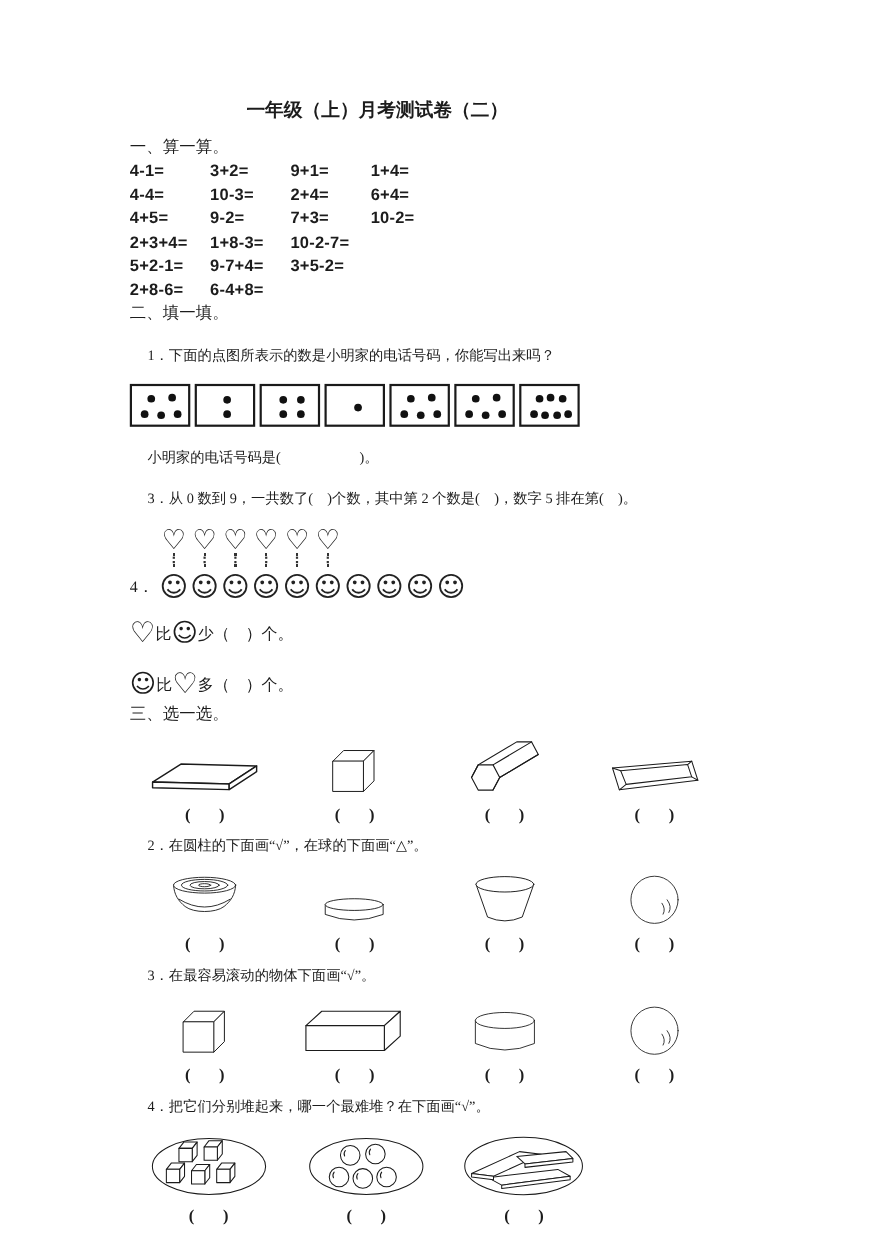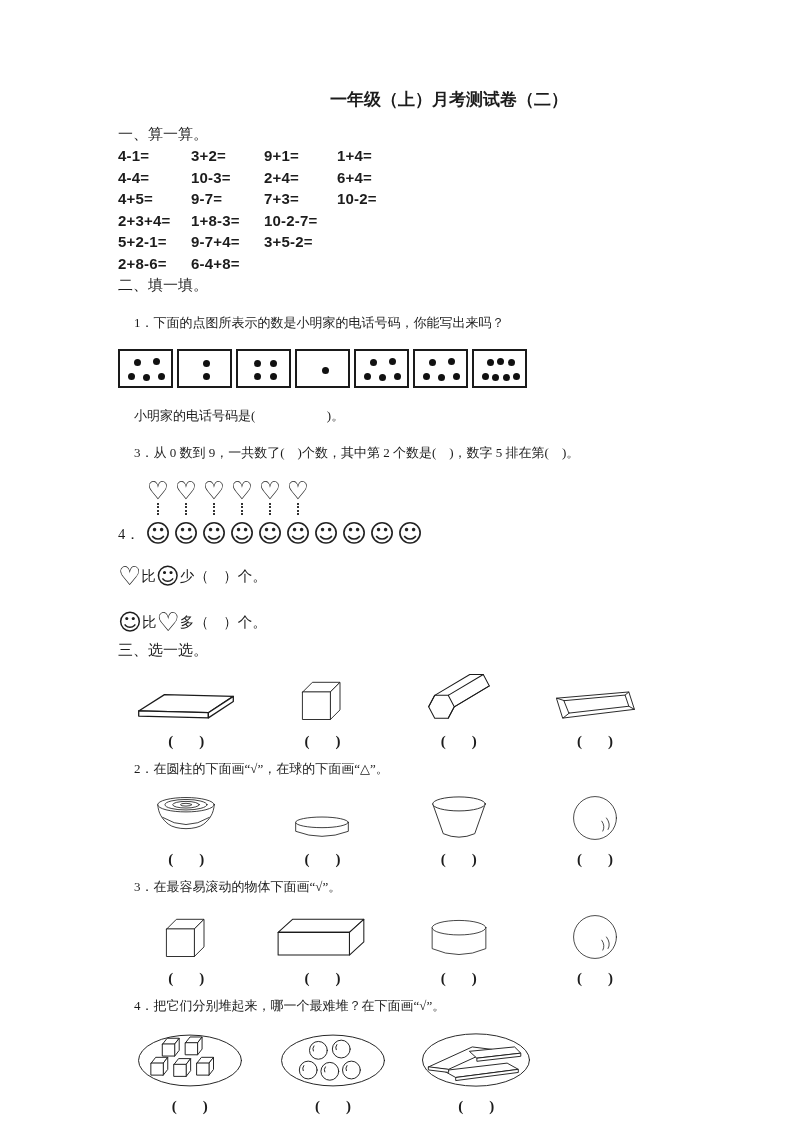--- a/index.html
+++ b/index.html
@@ -8,21 +8,21 @@
     width:793px;height:1122px;
     background:#fff;
     overflow:hidden;
     font-family:"Liberation Serif","DejaVu Serif",serif;
     color:#1c1c1c;
   }
   .content{
     position:absolute;left:118px;top:88px;width:560px;
   }
   .title{
-    text-align:right;
+    text-align:center;
     font-family:Liberation Mono, monospace;
     font-weight:bold;font-size:17px;
     margin:0 110px 12px 0;
     white-space:pre;
   }
   .line{font-size:13px;line-height:21px;white-space:pre;margin:16px;}
   .sec-head{font-size:15px;line-height:22px;white-space:pre;}
   
   .eq-row{height:21.5px;line-height:21.5px;}
   .eq-cell{
@@ -172,21 +172,21 @@
 
 <div class="page">
   <div class="content">
 
     <div class="title">一年级（上）月考测试卷（二）</div>
 
     <div class="sec-head">一、算一算。</div>
     <div>
         <div class="eq-row"><span class="eq-cell">4-1=</span><span class="eq-cell">3+2=</span><span class="eq-cell">9+1=</span><span class="eq-cell">1+4=</span></div>
         <div class="eq-row"><span class="eq-cell">4-4=</span><span class="eq-cell">10-3=</span><span class="eq-cell">2+4=</span><span class="eq-cell">6+4=</span></div>
-        <div class="eq-row"><span class="eq-cell">4+5=</span><span class="eq-cell">9-7=</span><span class="eq-cell">7+3=</span><span class="eq-cell">10-2=</span></div>
+        <div class="eq-row"><span class="eq-cell">4+5=</span><span class="eq-cell">9-2=</span><span class="eq-cell">7+3=</span><span class="eq-cell">10-2=</span></div>
         <div class="eq-row"><span class="eq-cell">2+3+4=</span><span class="eq-cell">1+8-3=</span><span class="eq-cell">10-2-7=</span></div>
         <div class="eq-row"><span class="eq-cell">5+2-1=</span><span class="eq-cell">9-7+4=</span><span class="eq-cell">3+5-2=</span></div>
         <div class="eq-row"><span class="eq-cell">2+8-6=</span><span class="eq-cell">6-4+8=</span></div>
       </div>
 
     <div class="sec-head">二、填一填。</div>
     <div class="line">1．下面的点图所表示的数是小明家的电话号码，你能写出来吗？</div>
     <div class="dot-cards"><div class="dot-card"><span class="dot" style="left: 14px; top: 8px;"></span><span class="dot" style="left: 33px; top: 7px;"></span><span class="dot" style="left: 8px; top: 22px;"></span><span class="dot" style="left: 23px; top: 23px;"></span><span class="dot" style="left: 38px; top: 22px;"></span></div><div class="dot-card"><span class="dot" style="left: 24px; top: 9px;"></span><span class="dot" style="left: 24px; top: 22px;"></span></div><div class="dot-card"><span class="dot" style="left: 16px; top: 9px;"></span><span class="dot" style="left: 32px; top: 9px;"></span><span class="dot" style="left: 16px; top: 22px;"></span><span class="dot" style="left: 32px; top: 22px;"></span></div><div class="dot-card"><span class="dot" style="left: 25px; top: 16px;"></span></div><div class="dot-card"><span class="dot" style="left: 14px; top: 8px;"></span><span class="dot" style="left: 33px; top: 7px;"></span><span class="dot" style="left: 8px; top: 22px;"></span><span class="dot" style="left: 23px; top: 23px;"></span><span class="dot" style="left: 38px; top: 22px;"></span></div><div class="dot-card"><span class="dot" style="left: 14px; top: 8px;"></span><span class="dot" style="left: 33px; top: 7px;"></span><span class="dot" style="left: 8px; top: 22px;"></span><span class="dot" style="left: 23px; top: 23px;"></span><span class="dot" style="left: 38px; top: 22px;"></span></div><div class="dot-card"><span class="dot" style="left: 13px; top: 8px;"></span><span class="dot" style="left: 23px; top: 7px;"></span><span class="dot" style="left: 34px; top: 8px;"></span><span class="dot" style="left: 8px; top: 22px;"></span><span class="dot" style="left: 18px; top: 23px;"></span><span class="dot" style="left: 29px; top: 23px;"></span><span class="dot" style="left: 39px; top: 22px;"></span></div></div>
     <div class="line">小明家的电话号码是(                      )。</div>
     <div class="line">3．从 0 数到 9，一共数了(    )个数，其中第 2 个数是(    )，数字 5 排在第(    )。</div>

